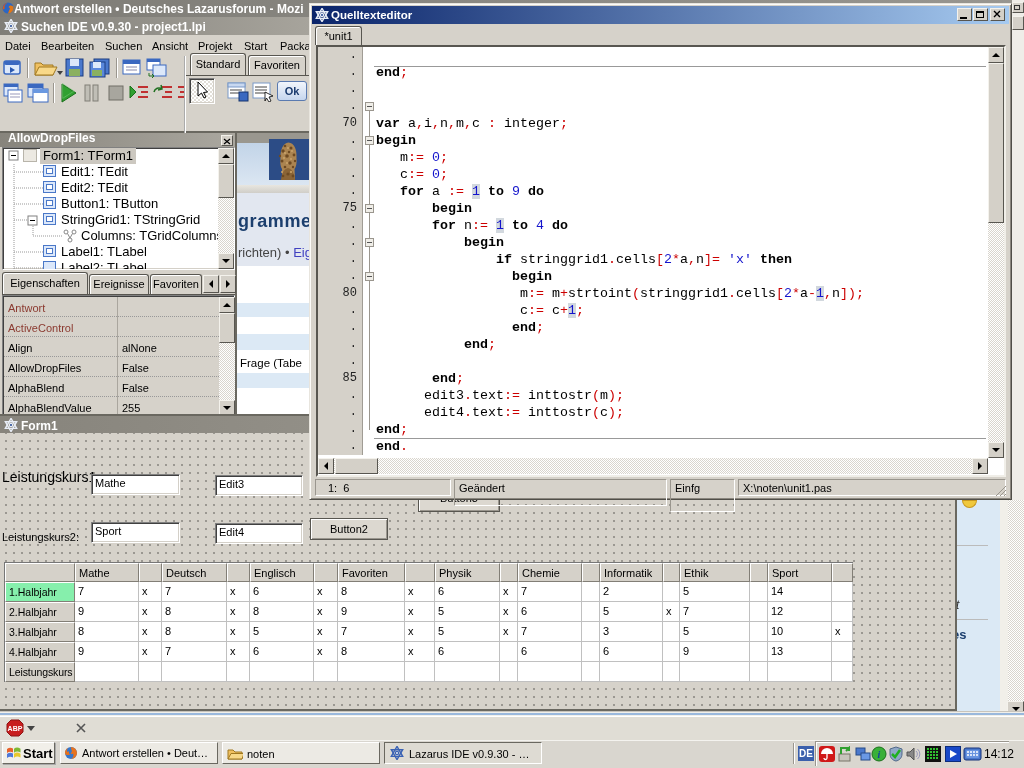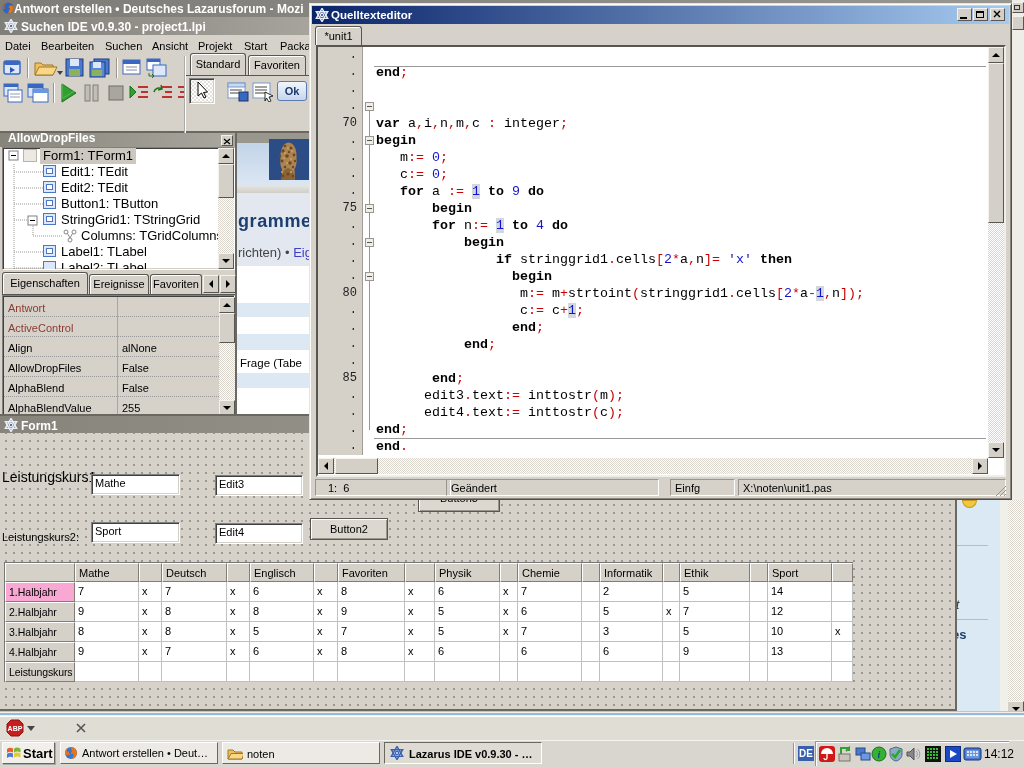--- a/index.html
+++ b/index.html
@@ -383,21 +383,21 @@
 <div class="abs" style="left:430px;top:0px;width:65px;height:19px;background:#d5d1c9;border-top:1px solid #fff;border-left:1px solid #fff;border-right:1px solid #827e76;border-bottom:1px solid #827e76;padding:3px 0 0 3px;overflow:hidden">Physik</div>
 <div class="abs" style="left:495px;top:0px;width:18px;height:19px;background:#d5d1c9;border-top:1px solid #fff;border-left:1px solid #fff;border-right:1px solid #827e76;border-bottom:1px solid #827e76;padding:3px 0 0 3px;overflow:hidden"></div>
 <div class="abs" style="left:513px;top:0px;width:64px;height:19px;background:#d5d1c9;border-top:1px solid #fff;border-left:1px solid #fff;border-right:1px solid #827e76;border-bottom:1px solid #827e76;padding:3px 0 0 3px;overflow:hidden">Chemie</div>
 <div class="abs" style="left:577px;top:0px;width:18px;height:19px;background:#d5d1c9;border-top:1px solid #fff;border-left:1px solid #fff;border-right:1px solid #827e76;border-bottom:1px solid #827e76;padding:3px 0 0 3px;overflow:hidden"></div>
 <div class="abs" style="left:595px;top:0px;width:63px;height:19px;background:#d5d1c9;border-top:1px solid #fff;border-left:1px solid #fff;border-right:1px solid #827e76;border-bottom:1px solid #827e76;padding:3px 3px 0 3px;overflow:hidden">Informatik</div>
 <div class="abs" style="left:658px;top:0px;width:17px;height:19px;background:#d5d1c9;border-top:1px solid #fff;border-left:1px solid #fff;border-right:1px solid #827e76;border-bottom:1px solid #827e76;padding:3px 0 0 3px;overflow:hidden"></div>
 <div class="abs" style="left:675px;top:0px;width:70px;height:19px;background:#d5d1c9;border-top:1px solid #fff;border-left:1px solid #fff;border-right:1px solid #827e76;border-bottom:1px solid #827e76;padding:3px 0 0 3px;overflow:hidden">Ethik</div>
 <div class="abs" style="left:745px;top:0px;width:18px;height:19px;background:#d5d1c9;border-top:1px solid #fff;border-left:1px solid #fff;border-right:1px solid #827e76;border-bottom:1px solid #827e76;padding:3px 0 0 3px;overflow:hidden"></div>
 <div class="abs" style="left:763px;top:0px;width:64px;height:19px;background:#d5d1c9;border-top:1px solid #fff;border-left:1px solid #fff;border-right:1px solid #827e76;border-bottom:1px solid #827e76;padding:3px 0 0 3px;overflow:hidden">Sport</div>
 <div class="abs" style="left:827px;top:0px;width:21px;height:19px;background:#d5d1c9;border-top:1px solid #fff;border-left:1px solid #fff;border-right:1px solid #827e76;border-bottom:1px solid #827e76;padding:3px 0 0 3px;overflow:hidden"></div>
-<div class="abs" style="left:0px;top:19px;width:70px;height:20px;background:#f9a8d4;border-top:1px solid #fff;border-left:1px solid #fff;border-right:1px solid #827e76;border-bottom:1px solid #827e76;padding:3px 0 0 3px;overflow:hidden;font-size:10.5px">1.Halbjahr</div>
+<div class="abs" style="left:0px;top:19px;width:70px;height:20px;background:#86efac;border-top:1px solid #fff;border-left:1px solid #fff;border-right:1px solid #827e76;border-bottom:1px solid #827e76;padding:3px 0 0 3px;overflow:hidden;font-size:10.5px">1.Halbjahr</div>
 <div class="abs" style="left:70px;top:19px;width:64px;height:20px;background:#fff;border-right:1px solid #c0c0c0;border-bottom:1px solid #c0c0c0;padding:3px 0 0 3px;overflow:hidden">7</div>
 <div class="abs" style="left:134px;top:19px;width:23px;height:20px;background:#fff;border-right:1px solid #c0c0c0;border-bottom:1px solid #c0c0c0;padding:3px 0 0 3px;overflow:hidden">x</div>
 <div class="abs" style="left:157px;top:19px;width:65px;height:20px;background:#fff;border-right:1px solid #c0c0c0;border-bottom:1px solid #c0c0c0;padding:3px 0 0 3px;overflow:hidden">7</div>
 <div class="abs" style="left:222px;top:19px;width:23px;height:20px;background:#fff;border-right:1px solid #c0c0c0;border-bottom:1px solid #c0c0c0;padding:3px 0 0 3px;overflow:hidden">x</div>
 <div class="abs" style="left:245px;top:19px;width:64px;height:20px;background:#fff;border-right:1px solid #c0c0c0;border-bottom:1px solid #c0c0c0;padding:3px 0 0 3px;overflow:hidden">6</div>
 <div class="abs" style="left:309px;top:19px;width:24px;height:20px;background:#fff;border-right:1px solid #c0c0c0;border-bottom:1px solid #c0c0c0;padding:3px 0 0 3px;overflow:hidden">x</div>
 <div class="abs" style="left:333px;top:19px;width:67px;height:20px;background:#fff;border-right:1px solid #c0c0c0;border-bottom:1px solid #c0c0c0;padding:3px 0 0 3px;overflow:hidden">8</div>
 <div class="abs" style="left:400px;top:19px;width:30px;height:20px;background:#fff;border-right:1px solid #c0c0c0;border-bottom:1px solid #c0c0c0;padding:3px 0 0 3px;overflow:hidden">x</div>
 <div class="abs" style="left:430px;top:19px;width:65px;height:20px;background:#fff;border-right:1px solid #c0c0c0;border-bottom:1px solid #c0c0c0;padding:3px 0 0 3px;overflow:hidden">6</div>
 <div class="abs" style="left:495px;top:19px;width:18px;height:20px;background:#fff;border-right:1px solid #c0c0c0;border-bottom:1px solid #c0c0c0;padding:3px 0 0 3px;overflow:hidden">x</div>
@@ -604,22 +604,22 @@
         <span class="tl"></span>
       </div>
     <div class="btn3d abs" style="left:17px;top:0;width:43px;height:16px"></div>
     <div class="btn3d abs" style="left:654px;top:0;width:16px;height:16px">
         <span class="tr"></span>
       </div>
   </div>
 
   <div class="abs" style="left:312px;top:477px;width:697px;height:21px;background:#d6d2ca;font-size:11px">
     <div class="abs" style="left:3px;top:2px;width:136px;height:17px;border:1px solid;border-color:#9a968e #fff #fff #9a968e;padding:2px 0 0 12px">1:&nbsp;&nbsp;6</div>
-    <div class="abs" style="left:134px;top:2px;width:213px;height:17px;border:1px solid;border-color:#9a968e #fff #fff #9a968e;padding:2px 4px 0 4px">Geändert</div>
-    <div class="abs" style="left:358px;top:2px;width:65px;height:17px;border:1px solid;border-color:#9a968e #fff #fff #9a968e;padding:2px 4px 0 4px">Einfg</div>
+    <div class="abs" style="left:142px;top:2px;width:213px;height:27px;border:1px solid;border-color:#9a968e #fff #fff #9a968e;padding:2px 4px 0 4px">Geändert</div>
+    <div class="abs" style="left:358px;top:2px;width:65px;height:33px;border:1px solid;border-color:#9a968e #fff #fff #9a968e;padding:2px 4px 0 4px">Einfg</div>
     <div class="abs" style="left:426px;top:2px;width:268px;height:17px;border:1px solid;border-color:#9a968e #fff #fff #9a968e;padding:2px 0 0 4px">X:\noten\unit1.pas</div>
     <svg class="abs" style="left:683px;top:8px" width="12" height="12">
         <path d="M11 1 L1 11 M11 5 L5 11 M11 9 L9 11" stroke="#9a968e"></path>
       </svg>
   </div>
 </div>
 
 <div id="bottom">
 
   <div class="abs" style="left:0;top:711px;width:1024px;height:5px;background:#f0efea;border-top:1px solid #c8c4bc"></div>
@@ -663,21 +663,21 @@
   </div>
   <div class="abs" style="left:384px;top:742px;width:158px;height:22px;background:#dedbd3;border:1px solid;border-color:#6a6860 #fff #fff #6a6860;overflow:hidden">
     <div class="abs" style="left:5px;top:3px;width:14px;height:14px">
       <svg width="14" height="14" viewBox="0 0 16 16">
           <polygon points="8,0.5 14.5,11.8 1.5,11.8" fill="none" stroke="#3a62b4" stroke-width="1.6"></polygon>
           <polygon points="8,15.5 14.5,4.2 1.5,4.2" fill="none" stroke="#3a62b4" stroke-width="1.6"></polygon>
           <circle cx="8" cy="8" r="2.6" fill="#3a62b4"></circle>
           <circle cx="8" cy="8" r="1.2" fill="#dce6f4"></circle>
         </svg>
     </div>
-    <div class="abs" style="left:24px;top:5px;font-size:11px;font-weight:bold;color:#000;white-space:nowrap">Lazarus IDE v0.9.30 - …</div>
+    <div class="abs" style="left:24px;top:5px;font-size:11px;font-weight:normal;color:#000;white-space:nowrap">Lazarus IDE v0.9.30 - …</div>
   </div>
 
   <div class="abs" style="left:793px;top:743px;width:2px;height:21px;border-left:1px solid #9a968e;border-right:1px solid #fff"></div>
   <div class="abs" style="left:798px;top:746px;width:16px;height:15px;background:#3a5fac;color:#fff;font-weight:bold;font-size:10px;text-align:center;line-height:15px">DE</div>
   <div class="abs" style="left:815px;top:741px;width:194px;height:25px;border-left:1px solid #9a968e;border-top:1px solid #9a968e;box-shadow:inset 1px 1px 0 #fff"></div>
   <div class="tray" style="left:819px;background:#d01818;border-radius:3px">
     <svg width="16" height="16">
         <path d="M2 8 A6 6 0 0 1 14 8 L8 8 Z" fill="#fff"></path>
         <path d="M8 8 L8 12 A1.5 1.5 0 0 1 5 12" stroke="#fff" fill="none" stroke-width="1.3"></path>
       </svg>

